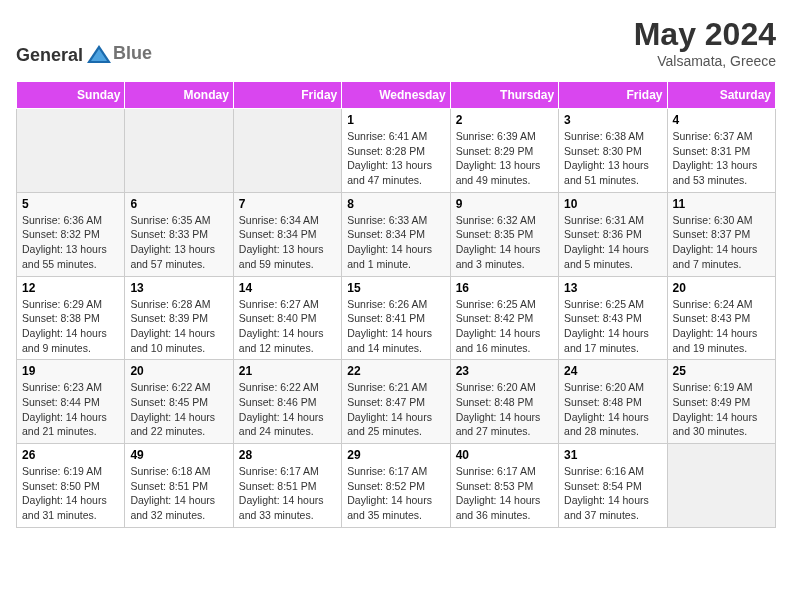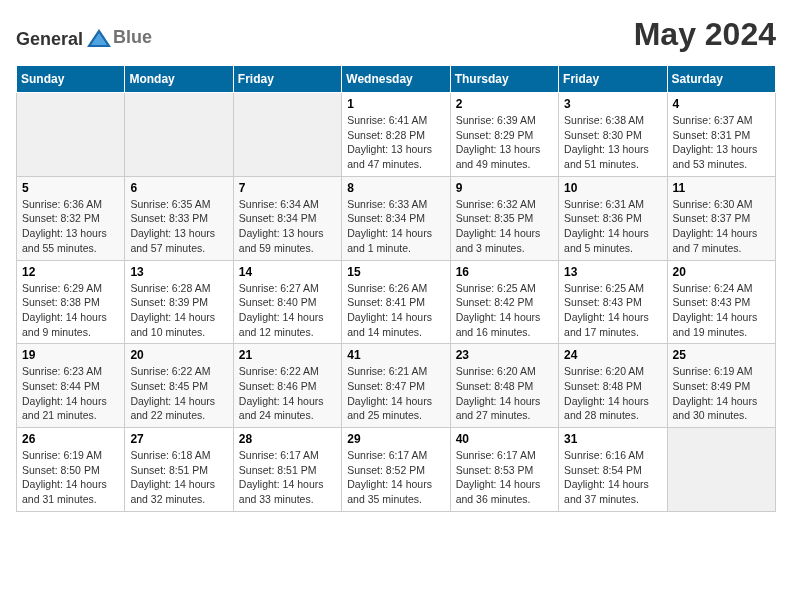--- a/index.html
+++ b/index.html
@@ -38,24 +38,24 @@
       font-size: 14px;
       color: #555;
       font-weight: normal;
     }
     table {
       width: 100%;
       border-collapse: collapse;
       font-size: 11px;
     }
     thead tr th {
-      background-color: #0369a1;
+      background-color: #d946ef;
       color: #fff;
       padding: 6px 4px;
-      text-align: left;
+      text-align: right;
       font-size: 12px;
       font-weight: bold;
       border: 1px solid #fff;
     }
     tbody tr td {
       border: 1px solid #ccc;
       padding: 4px 5px;
       vertical-align: top;
       background: #fff;
       min-height: 80px;
@@ -87,20 +87,21 @@
     <span style="font-size:18px;font-weight:bold;color:#333;">General</span>
     <svg class="logo-icon" viewBox="0 0 28 28" xmlns="http://www.w3.org/2000/svg">
       <polygon points="14,4 26,22 2,22" fill="#1a6aad"></polygon>
       <polygon points="14,8 22,20 6,20" fill="#4ea3e0"></polygon>
     </svg>
     <br>
     <span style="font-size:18px;font-weight:bold;color:#737373;display:block;margin-top:-4px;">Blue</span>
   </div>
   <div class="title-block">
     <h1>May 2024</h1>
+    <h2>Valsamata, Greece</h2>
   </div>
 </div>
 
 <table>
   <thead>
     <tr>
     <th>Sunday</th>
         <th>Monday</th>
         <th>Friday</th>
         <th>Wednesday</th>
@@ -198,21 +199,21 @@
         </td>
         <td>
           <span class="day-number">20</span>
           <div class="day-info">Sunrise: 6:22 AM<br>Sunset: 8:45 PM<br>Daylight: 14 hours<br>and 22 minutes.</div>
         </td>
         <td>
           <span class="day-number">21</span>
           <div class="day-info">Sunrise: 6:22 AM<br>Sunset: 8:46 PM<br>Daylight: 14 hours<br>and 24 minutes.</div>
         </td>
         <td>
-          <span class="day-number">41</span>
+          <span class="day-number">22</span>
           <div class="day-info">Sunrise: 6:21 AM<br>Sunset: 8:47 PM<br>Daylight: 14 hours<br>and 25 minutes.</div>
         </td>
         <td>
           <span class="day-number">23</span>
           <div class="day-info">Sunrise: 6:20 AM<br>Sunset: 8:48 PM<br>Daylight: 14 hours<br>and 27 minutes.</div>
         </td>
         <td>
           <span class="day-number">24</span>
           <div class="day-info">Sunrise: 6:20 AM<br>Sunset: 8:48 PM<br>Daylight: 14 hours<br>and 28 minutes.</div>
         </td>
@@ -220,21 +221,21 @@
           <span class="day-number">25</span>
           <div class="day-info">Sunrise: 6:19 AM<br>Sunset: 8:49 PM<br>Daylight: 14 hours<br>and 30 minutes.</div>
         </td>
       </tr>
       <tr>
         <td>
           <span class="day-number">26</span>
           <div class="day-info">Sunrise: 6:19 AM<br>Sunset: 8:50 PM<br>Daylight: 14 hours<br>and 31 minutes.</div>
         </td>
         <td>
-          <span class="day-number">27</span>
+          <span class="day-number">49</span>
           <div class="day-info">Sunrise: 6:18 AM<br>Sunset: 8:51 PM<br>Daylight: 14 hours<br>and 32 minutes.</div>
         </td>
         <td>
           <span class="day-number">28</span>
           <div class="day-info">Sunrise: 6:17 AM<br>Sunset: 8:51 PM<br>Daylight: 14 hours<br>and 33 minutes.</div>
         </td>
         <td>
           <span class="day-number">29</span>
           <div class="day-info">Sunrise: 6:17 AM<br>Sunset: 8:52 PM<br>Daylight: 14 hours<br>and 35 minutes.</div>
         </td>

